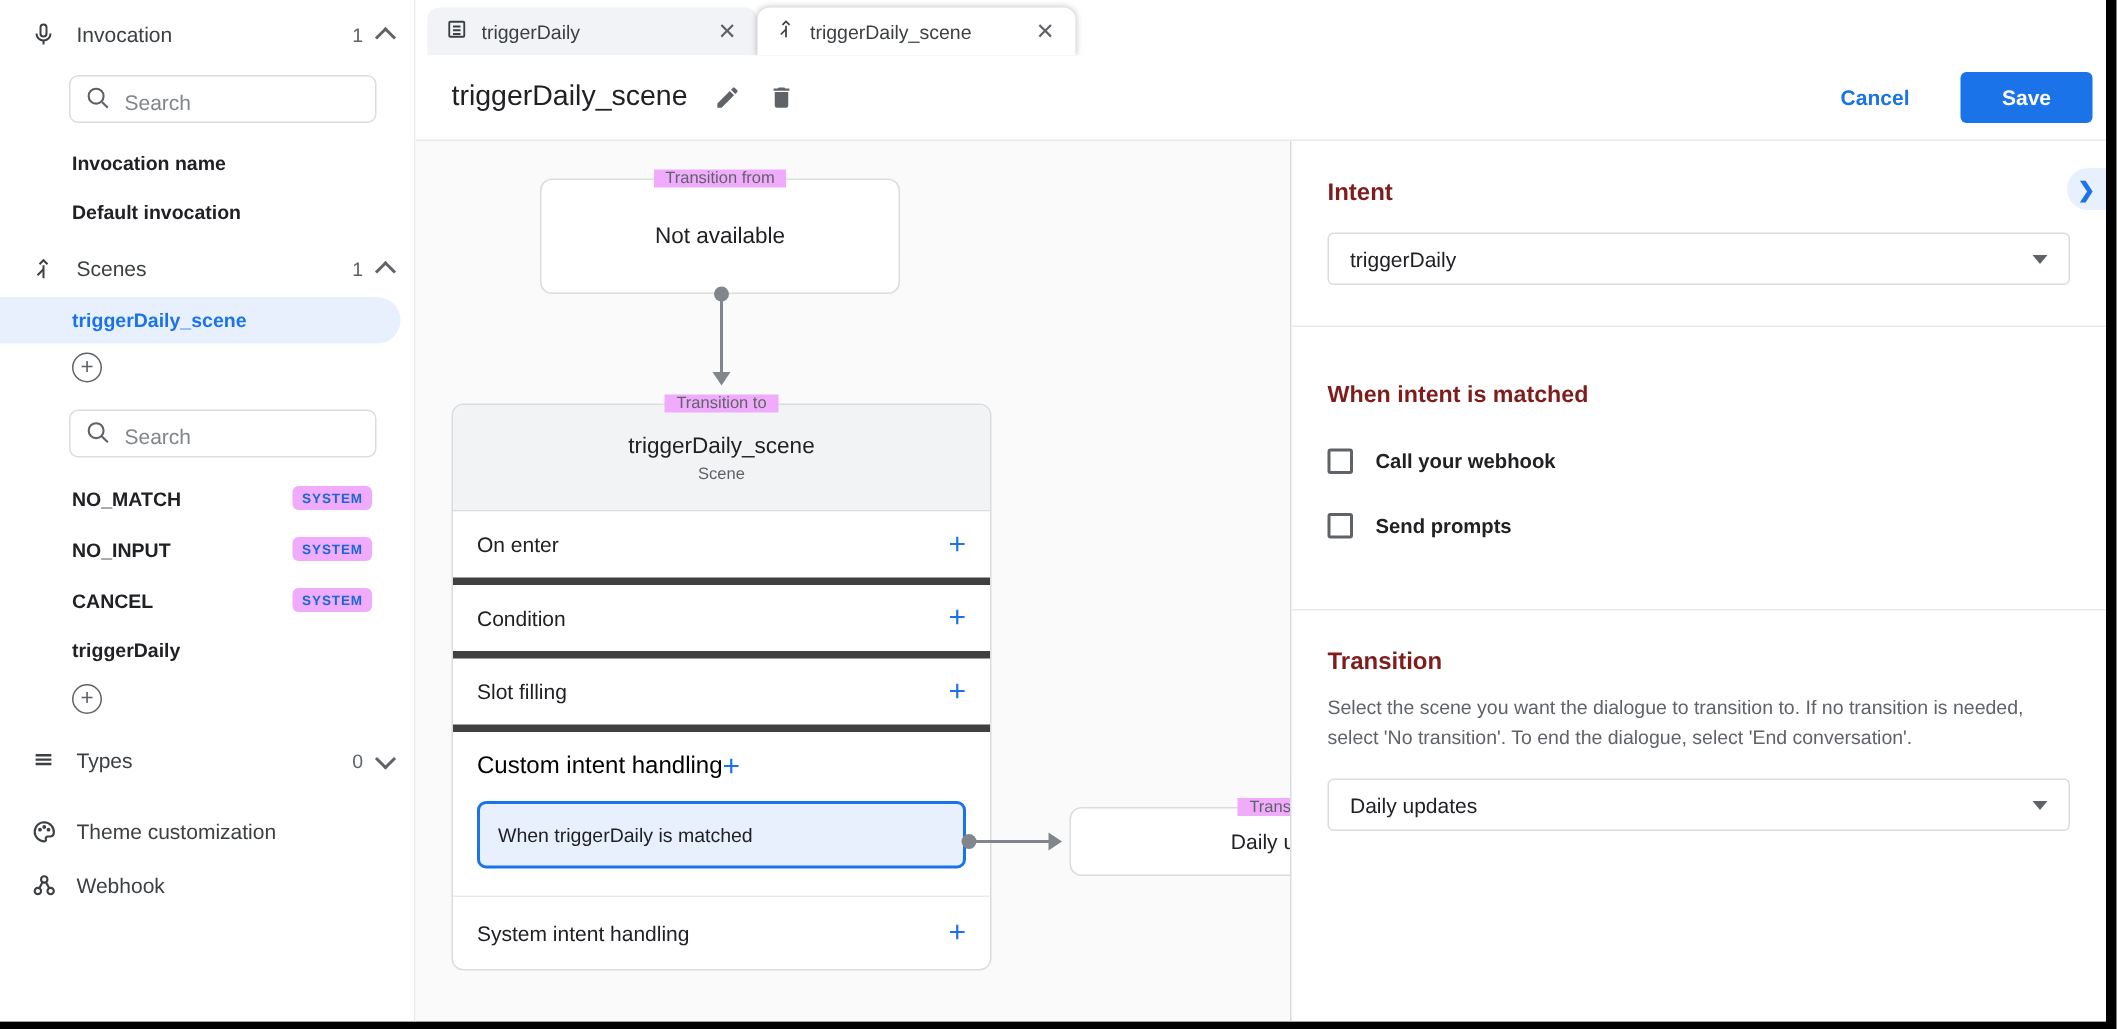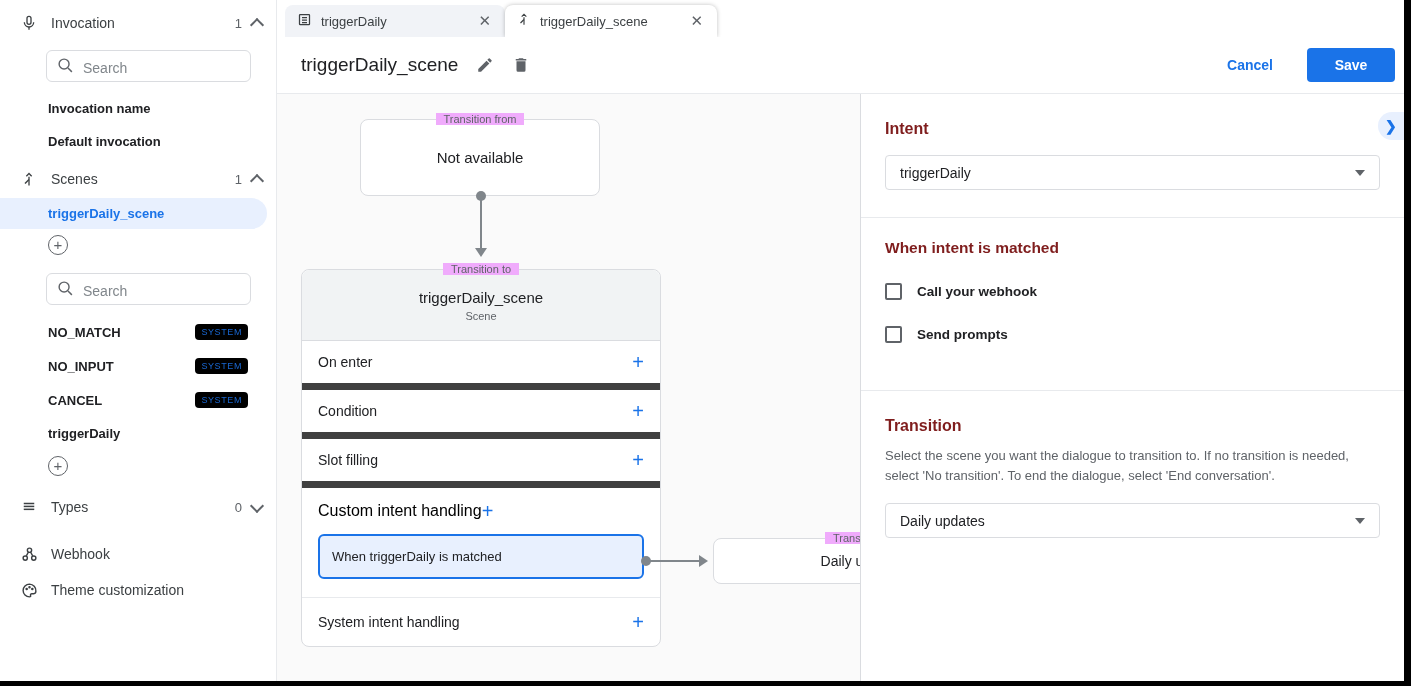--- a/index.html
+++ b/index.html
@@ -14,21 +14,21 @@
   .side-section-head .slabel { margin-left:11px; font-size:14px; color:#3c4043; flex:1; }
   .side-section-head .scount { font-size:13px; color:#5f6368; margin-right:10px; }
   .chev { width:10px; height:10px; border-right:2px solid #5f6368; border-bottom:2px solid #5f6368; display:inline-block; }
   .chev.up { transform:rotate(-135deg); margin-top:4px; }
   .chev.down { transform:rotate(45deg); margin-top:-2px; }
   .search-wrap { position:relative; margin:12px 26px 10px 46px; }
   .search-wrap input { width:205px; height:32px; border:1px solid #dadce0; border-radius:6px; padding:4px 8px 0 36px; font-size:14px; color:#8b5cf6; outline:none; font-family:"Liberation Sans",sans-serif; }
   .search-wrap input::placeholder { color:#80868b; }
   .search-ic { position:absolute; left:11px; top:7px; }
   .side-item { padding:9px 14px 9px 48px; font-size:13px; font-weight:bold; color:#202124; cursor:pointer; display:flex; align-items:center; }
-  .side-item .badge { margin-left:auto; margin-right:14px; background:#000000; color:#1967d2; font-size:9px; font-weight:normal; letter-spacing:.6px; padding:3px 6px; border-radius:4px; }
+  .side-item .badge { margin-left:auto; margin-right:14px; background:#f0abfc; color:#1967d2; font-size:9px; font-weight:bold; letter-spacing:.6px; padding:3px 6px; border-radius:4px; }
   .side-item.selected { background:#e8f0fe; color:#1a73e8; border-radius:0 20px 20px 0; margin-right:9px; padding-top:8px; padding-bottom:8px; }
   .plus-row { padding:6px 0 6px 48px; }
   .plus-circle { width:20px; height:20px; border:1.6px solid #5f6368; border-radius:50%; color:#5f6368; font-size:15px; line-height:17px; text-align:center; cursor:pointer; }
   .bottom-links { margin-top:14px; }
   .bottom-row { display:flex; align-items:center; height:36px; padding:0 14px 0 18px; cursor:pointer; }
   .bottom-row .sicon { width:22px; display:flex; justify-content:center; color:#3c4043; }
   .bottom-row .blabel { margin-left:11px; font-size:14px; color:#3c4043; }
 
   
   .main { flex:1; display:flex; flex-direction:column; height:100%; min-width:0; }
@@ -57,21 +57,21 @@
   .dot { position:absolute; width:10px; height:10px; border-radius:50%; background:#80868b; }
   .vline { position:absolute; width:2px; background:#80868b; }
   .hline { position:absolute; height:2px; background:#80868b; }
   .arrow-down { position:absolute; width:0; height:0; border-left:6px solid transparent; border-right:6px solid transparent; border-top:9px solid #80868b; }
   .arrow-right { position:absolute; width:0; height:0; border-top:6px solid transparent; border-bottom:6px solid transparent; border-left:9px solid #80868b; }
 
   .scene-card { left:24px; top:175px; width:360px; }
   .card-head { background:#f1f3f4; border-bottom:1px solid #dadce0; border-radius:8px 8px 0 0; height:71px; display:flex; flex-direction:column; align-items:center; justify-content:center; }
   .card-title { font-size:15px; color:#202124; }
   .card-sub { font-size:11px; color:#5f6368; margin-top:4px; }
-  .card-row { height:48px; border-bottom:7px solid #404040; display:flex; align-items:center; padding:0 16px; }
+  .card-row { height:48px; border-bottom:5px solid #404040; display:flex; align-items:center; padding:0 16px; }
   .card-row .rlabel { font-size:14px; color:#202124; flex:1; }
   .plus-btn { color:#1a73e8; font-size:20px; font-weight:normal; cursor:pointer; line-height:20px; }
   .custom-block { border-bottom:1px solid #e8eaed; }
   .custom-label-row { height:46px; display:flex; align-items:center; padding:0 16px; }
   .matched-box { margin:0 16px 18px 16px; height:45px; border:2px solid #1a73e8; background:#e8f0fe; border-radius:6px; display:flex; align-items:center; padding:0 12px; cursor:pointer; }
   .matched-box .mlabel { font-size:13px; color:#202124; }
   .sys-row { border-bottom:none; }
 
   .next-node { left:436px; top:444px; width:300px; height:46px; }
   .next-node .nbody { display:flex; align-items:center; justify-content:center; height:100%; font-size:14px; color:#202124; }
@@ -183,39 +183,39 @@
       </span>
       <span class="slabel">Types</span>
       <span class="scount">0</span>
       <span class="chev down"></span>
     </div>
 
     <div class="bottom-links">
       <div class="bottom-row">
         <span class="sicon">
           <svg width="17" height="17" viewBox="0 0 24 24" fill="none" stroke="#3c4043" stroke-width="2">
+              <path d="M12 3a9 9 0 1 0 0 18c1.5 0 2-1 1.5-2s0-2.5 2-2.5H18a3.5 3.5 0 0 0 3-3.5A9.2 9.2 0 0 0 12 3z"></path>
+              <circle cx="8" cy="10" r="0.8" fill="#3c4043"></circle>
+              <circle cx="12" cy="7.5" r="0.8" fill="#3c4043"></circle>
+              <circle cx="16" cy="10" r="0.8" fill="#3c4043"></circle>
+            </svg>
+        </span>
+        <span class="blabel">Theme customization</span>
+      </div>
+      <div class="bottom-row">
+        <span class="sicon">
+          <svg width="17" height="17" viewBox="0 0 24 24" fill="none" stroke="#3c4043" stroke-width="2">
               <circle cx="6" cy="17" r="3"></circle>
               <circle cx="18" cy="17" r="3"></circle>
               <circle cx="12" cy="6" r="3"></circle>
               <path d="M10.5 8.5 L7.5 14"></path>
               <path d="M13.5 8.5 L16.5 14"></path>
             </svg>
         </span>
         <span class="blabel">Webhook</span>
-      </div>
-      <div class="bottom-row">
-        <span class="sicon">
-          <svg width="17" height="17" viewBox="0 0 24 24" fill="none" stroke="#3c4043" stroke-width="2">
-              <path d="M12 3a9 9 0 1 0 0 18c1.5 0 2-1 1.5-2s0-2.5 2-2.5H18a3.5 3.5 0 0 0 3-3.5A9.2 9.2 0 0 0 12 3z"></path>
-              <circle cx="8" cy="10" r="0.8" fill="#3c4043"></circle>
-              <circle cx="12" cy="7.5" r="0.8" fill="#3c4043"></circle>
-              <circle cx="16" cy="10" r="0.8" fill="#3c4043"></circle>
-            </svg>
-        </span>
-        <span class="blabel">Theme customization</span>
       </div>
 
     </div>
   </div>
 
   <div class="main">
 
     <div class="tabbar">
       <div class="tab inactive">
         <span>
@@ -324,21 +324,21 @@
           <div class="p-head" style="margin-top:26px">Intent</div>
           <div class="select-box" style="margin-top:17px">
             <span class="sval">triggerDaily</span>
             <span class="caret"></span>
           </div>
         </div>
 
         <div class="divider" style="margin-top:27px"></div>
 
         <div class="panel-pad">
-          <div class="p-head" style="margin-top:21px; font-size:15.5px">When intent is matched</div>
+          <div class="p-head" style="margin-top:37px; font-size:15.5px">When intent is matched</div>
           <div class="cb-row">
             <span class="checkbox"></span>
             <span class="cb-label">Call your webhook</span>
           </div>
           <div class="cb-row">
             <span class="checkbox"></span>
             <span class="cb-label">Send prompts</span>
           </div>
         </div>
 

